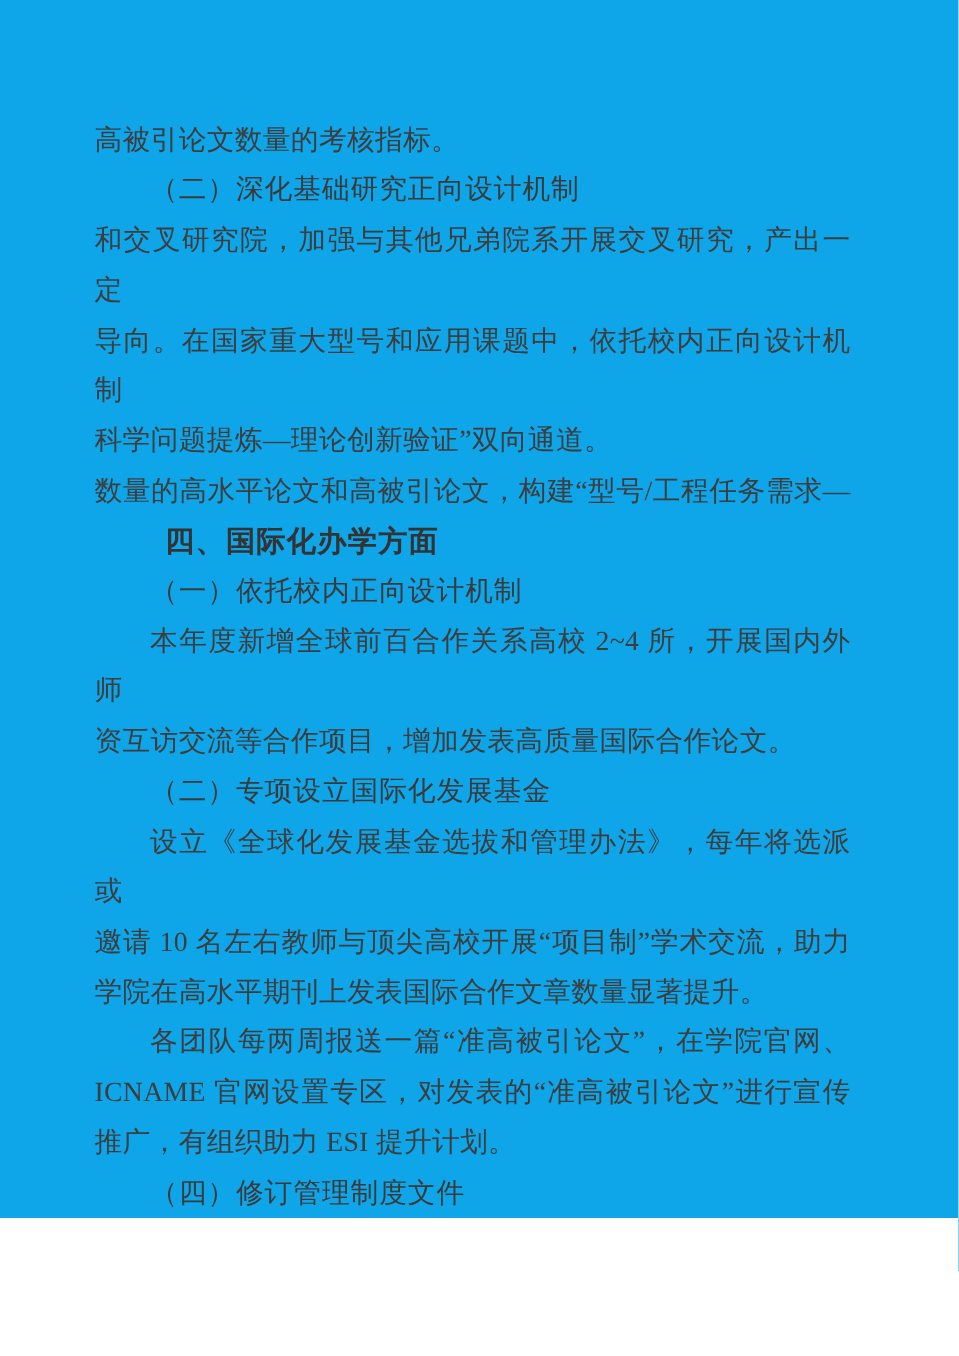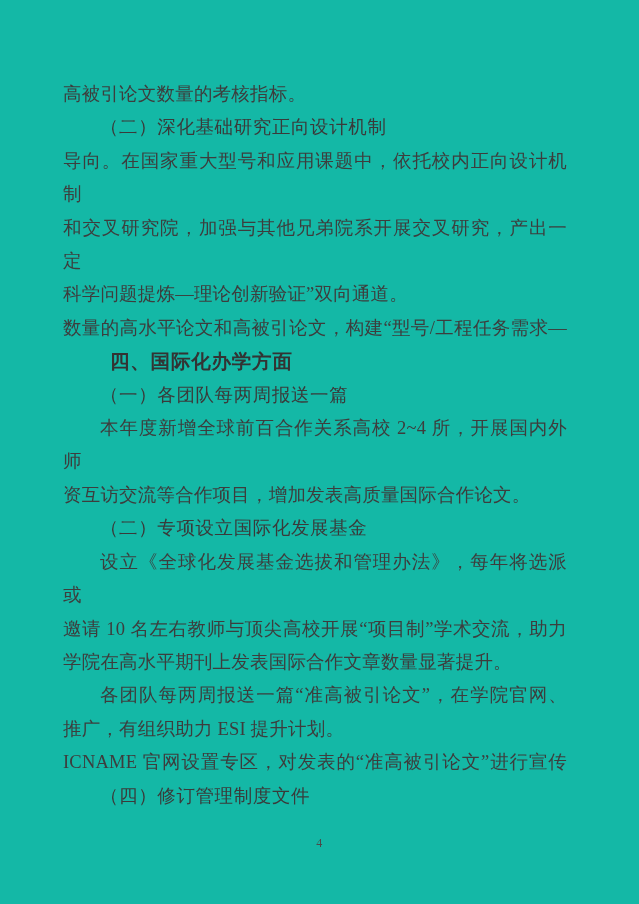--- a/index.html
+++ b/index.html
@@ -3,22 +3,22 @@
 <meta charset="utf-8">
 <style>
   html, body {
     margin: 0;
     padding: 0;
     background: #ffffff;
   }
   .page {
     position: relative;
     width: 639px;
-    height: 904px;
-    background: #14b8a6;
+    height: 812px;
+    background: #0ea5e9;
     overflow: hidden;
     font-family: "Liberation Serif", "DejaVu Serif", serif;
     color: #3d3d3d;
   }
   .content {
     position: absolute;
     left: 63px;
     top: 78px;
     width: 504px;
   }
@@ -70,41 +70,41 @@
 </head>
 <body>
 
 <div class="page">
   <div class="content">
 
     <div class="line last">高被引论文数量的考核指标。</div>
 
     <div class="h2">（二）深化基础研究正向设计机制</div>
 
+    <div class="line">和交叉研究院，加强与其他兄弟院系开展交叉研究，产出一定</div>
     <div class="line">导向。在国家重大型号和应用课题中，依托校内正向设计机制</div>
-    <div class="line">和交叉研究院，加强与其他兄弟院系开展交叉研究，产出一定</div>
     <div class="line last">科学问题提炼—理论创新验证”双向通道。</div>
     <div class="line">数量的高水平论文和高被引论文，构建“型号/工程任务需求—</div>
 
     <div class="h1">四、国际化办学方面</div>
 
-    <div class="h2">（一）各团队每两周报送一篇</div>
+    <div class="h2">（一）依托校内正向设计机制</div>
 
     <div class="line first">本年度新增全球前百合作关系高校 2~4 所，开展国内外师</div>
     <div class="line last">资互访交流等合作项目，增加发表高质量国际合作论文。</div>
 
     <div class="h2">（二）专项设立国际化发展基金</div>
 
     <div class="line first">设立《全球化发展基金选拔和管理办法》，每年将选派或</div>
     <div class="line">邀请 10 名左右教师与顶尖高校开展“项目制”学术交流，助力</div>
     <div class="line last">学院在高水平期刊上发表国际合作文章数量显著提升。</div>
 
 
     <div class="line first">各团队每两周报送一篇“准高被引论文”，在学院官网、</div>
+    <div class="line">ICNAME 官网设置专区，对发表的“准高被引论文”进行宣传</div>
     <div class="line last">推广，有组织助力 ESI 提升计划。</div>
-    <div class="line">ICNAME 官网设置专区，对发表的“准高被引论文”进行宣传</div>
 
     <div class="h2">（四）修订管理制度文件</div>
 
   </div>
 
   <div class="footer">4</div>
 </div>
 
 </body></html>

